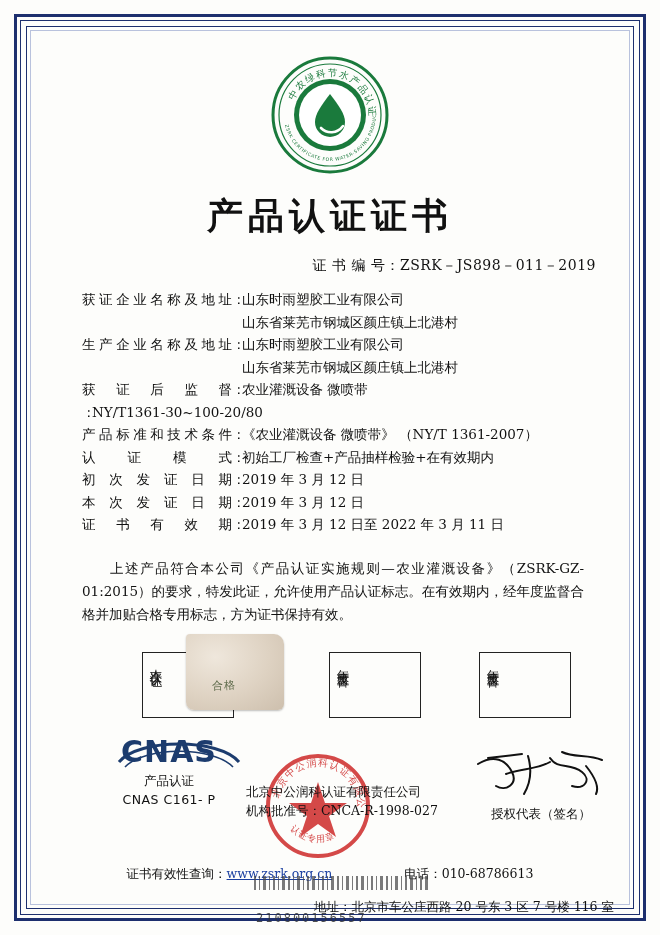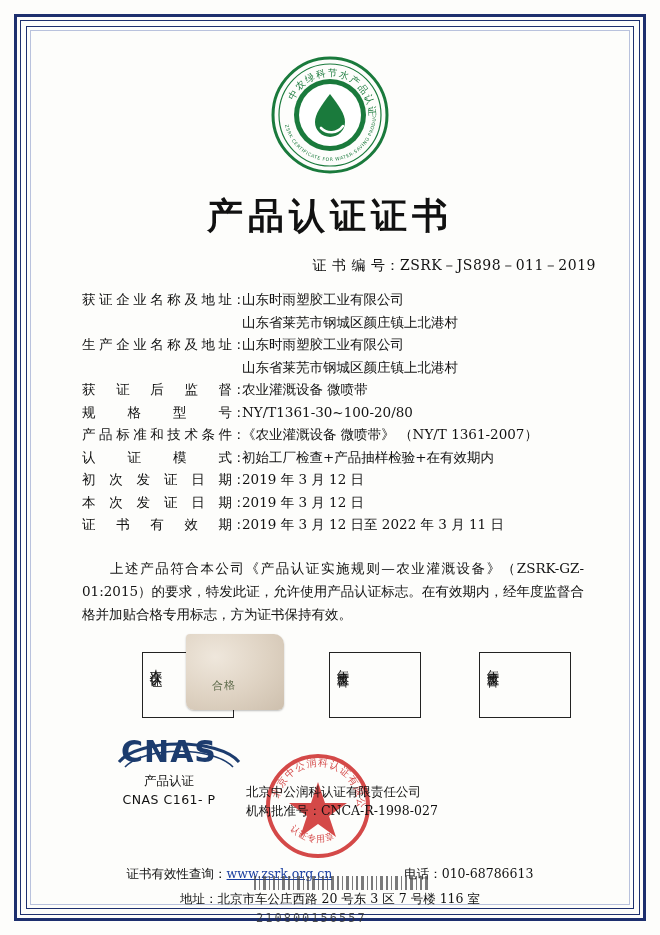--- a/index.html
+++ b/index.html
@@ -281,22 +281,22 @@
     display: flex;
     justify-content: center;
     gap: 72px;
     align-items: center;
   }
   .footer-line1 .url {
     color: #1a3fa0;
     text-decoration: underline;
   }
   .footer-line2 {
-    text-align: center;
-    margin-top: 8px;
+    text-align: right;
+    margin-top: 16px;
   }
 
   .barcode-text {
     position: absolute;
     left: 210px;
     top: 867px;
     font-family: "DejaVu Sans Mono", "Liberation Mono", monospace;
     font-size: 12px;
     letter-spacing: 2px;
     color: #333;
@@ -368,21 +368,20 @@
       </div>
       <div class="field-value-sub">山东省莱芜市钢城区颜庄镇上北港村</div>
 
       <div class="field-row">
         <div class="field-label">获证后监督</div>
         <div class="field-colon">：</div>
         <div class="field-value">农业灌溉设备 微喷带</div>
       </div>
 
       <div class="field-row">
-        <div class="field-label">规格型号</div>
         <div class="field-colon">：</div>
         <div class="field-value">NY/T1361-30~100-20/80</div>
       </div>
 
       <div class="field-row">
         <div class="field-label">产品标准和技术条件</div>
         <div class="field-colon">：</div>
         <div class="field-value">《农业灌溉设备 微喷带》 （NY/T 1361-2007）</div>
       </div>
 
@@ -458,20 +457,36 @@
             <textPath href="#sealArcB" startOffset="22%">认证专用章</textPath>
           </text>
         </svg>
       </div>
 
       <div class="issuer">
         <div>北京中公润科认证有限责任公司</div>
         <div>机构批准号：CNCA-R-1998-027</div>
       </div>
 
+      <div class="signature">
+        <div class="sign-img">
+          <svg width="150" height="58" viewBox="0 0 150 58" aria-hidden="true">
+            <g fill="none" stroke="#111" stroke-width="2" stroke-linecap="round">
+              <path d="M12 20 C28 10, 40 16, 46 28 C52 40, 40 48, 30 42"></path>
+              <path d="M22 14 L56 10"></path>
+              <path d="M40 30 C56 24, 70 26, 84 18"></path>
+              <path d="M62 12 C66 26, 64 40, 58 50"></path>
+              <path d="M84 14 C92 26, 104 18, 116 28 C126 36, 118 46, 106 42"></path>
+              <path d="M96 8 C108 14, 122 10, 136 16"></path>
+              <path d="M120 22 C128 32, 134 42, 130 50"></path>
+            </g>
+          </svg>
+        </div>
+        <div class="sign-label">授权代表（签名）</div>
+      </div>
 
     </div>
 
     <div class="footer">
       <div class="footer-line1">
         <div>
           <span>证书有效性查询：</span><span class="url">www.zsrk.org.cn</span>
         </div>
         <div>
           <span>电话：</span><span>010-68786613</span>

